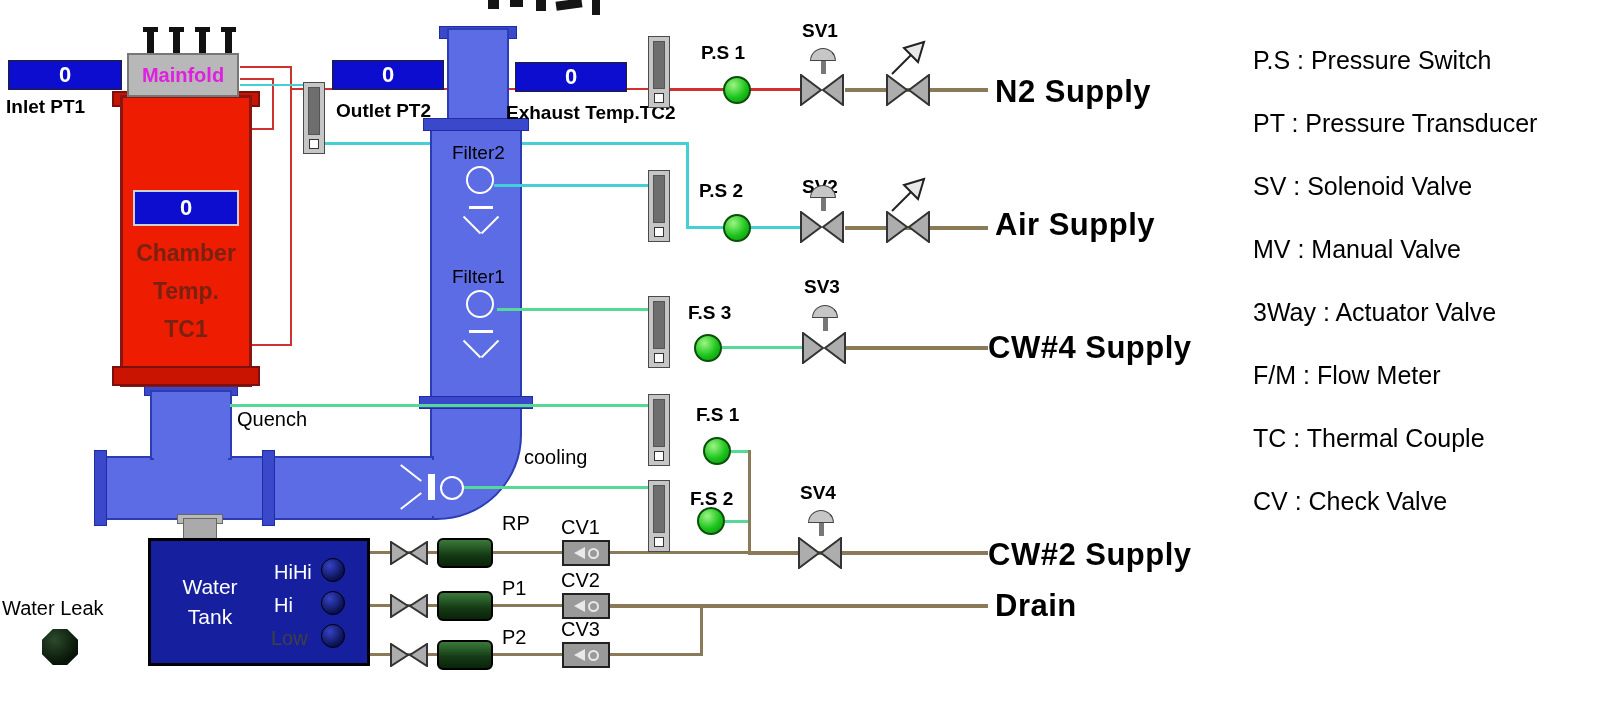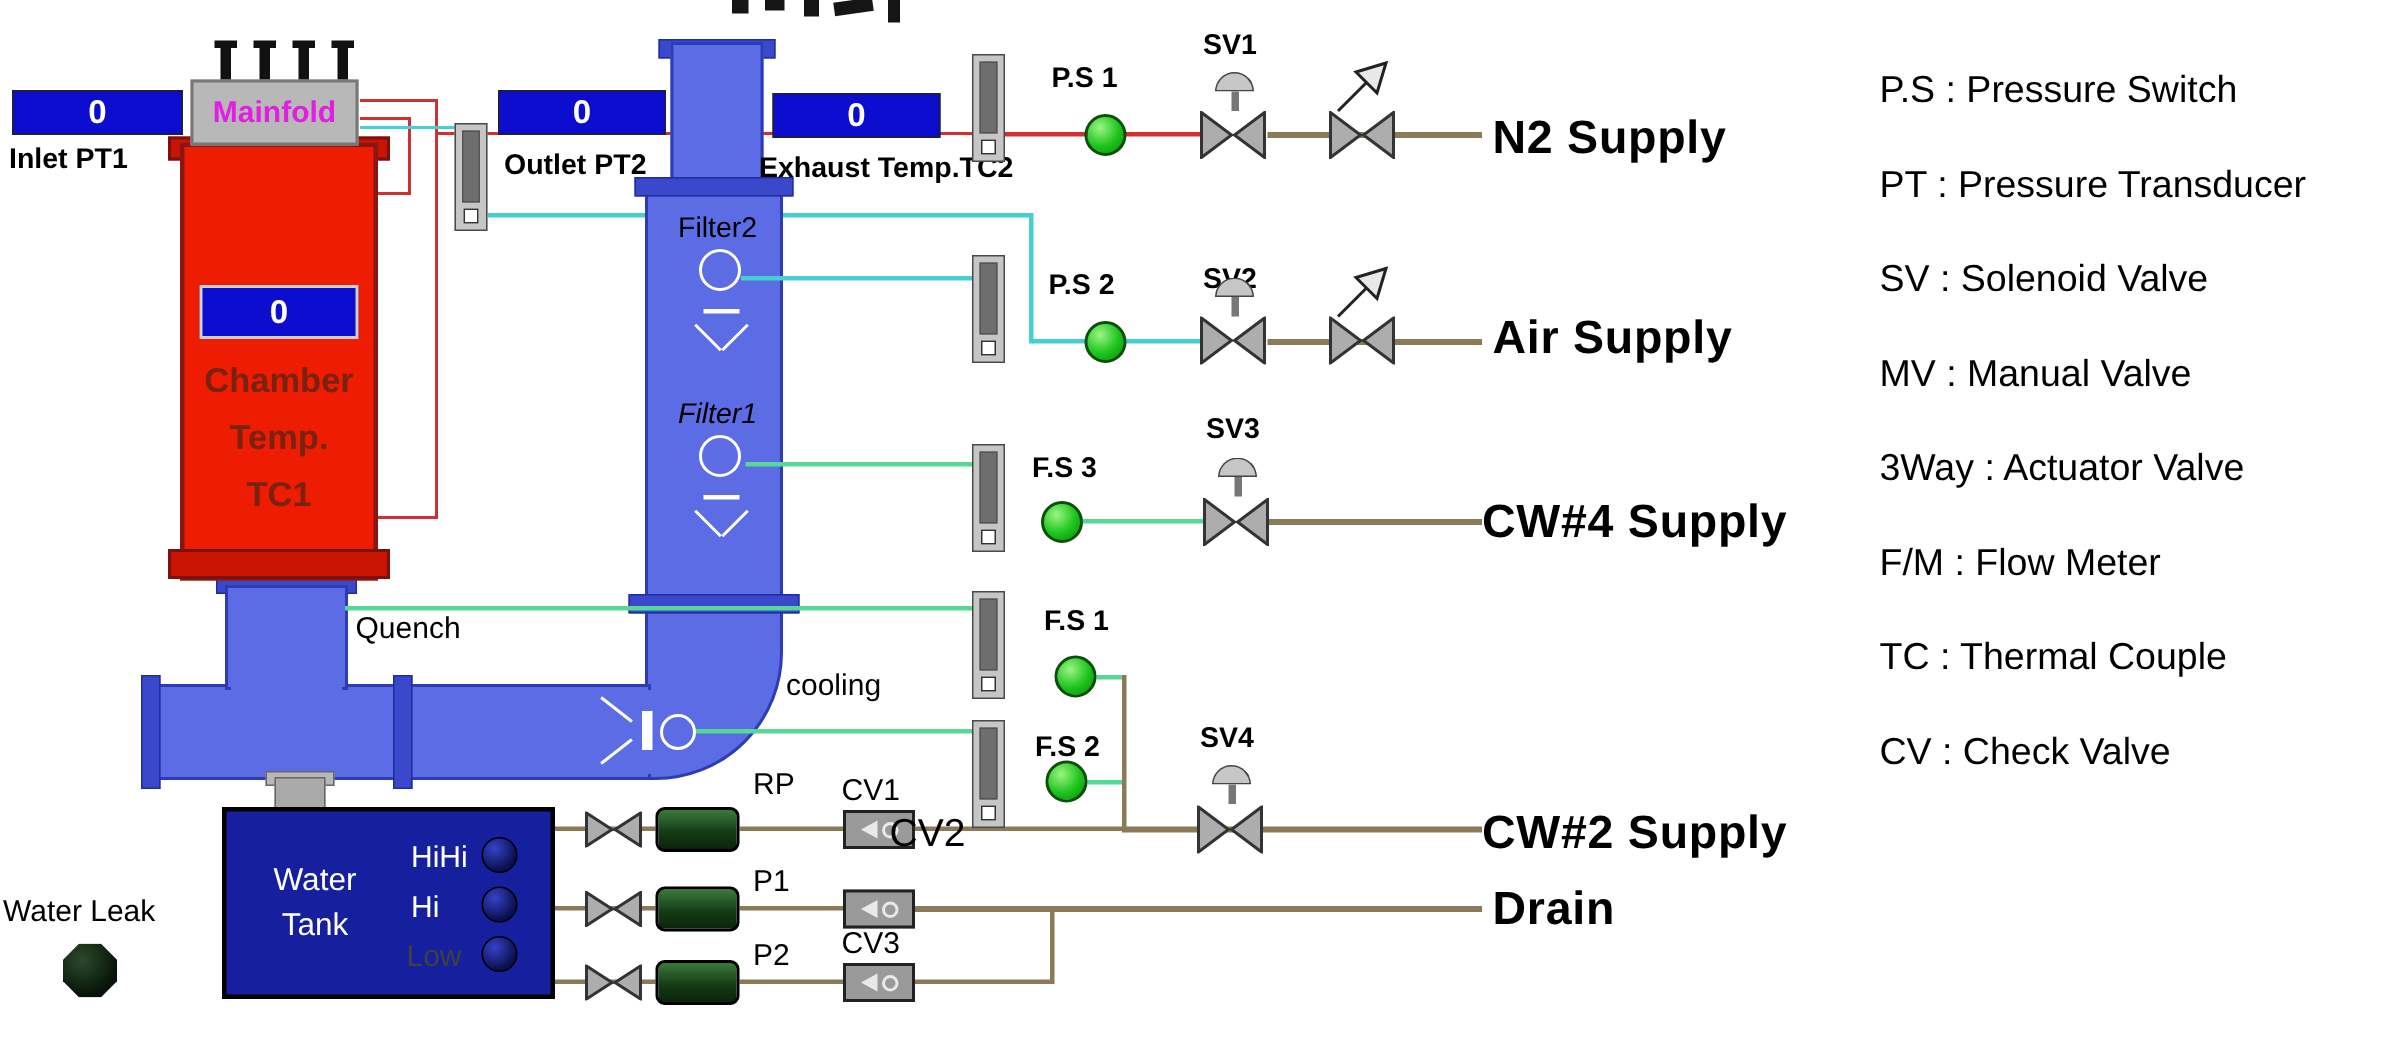--- a/index.html
+++ b/index.html
@@ -125,21 +125,21 @@
     <div class="sbar-inner"></div>
     <div class="sbar-dot"></div>
   </div>
 
   <div class="lbl" style="left:452px;top:142px;font-weight:400;color:#000;">Filter2</div>
   <div class="wcirc" style="left:466px;top:166px;"></div>
   <div class="wdash" style="left:469px;top:206px;width:24px;"></div>
   <div class="wdiag" style="left:460px;top:224px;transform:rotate(45deg);"></div>
   <div class="wdiag" style="left:478px;top:224px;transform:rotate(-45deg);"></div>
 
-  <div class="lbl" style="left:452px;top:266px;font-weight:400;color:#000;font-style:italic;">Filter1</div>
+  <div class="lbl" style="left:452px;top:266px;font-weight:400;color:#000;">Filter1</div>
   <div class="wcirc" style="left:466px;top:290px;"></div>
   <div class="wdash" style="left:469px;top:330px;width:24px;"></div>
   <div class="wdiag" style="left:460px;top:348px;transform:rotate(45deg);"></div>
   <div class="wdiag" style="left:478px;top:348px;transform:rotate(-45deg);"></div>
 
   <div class="wdiag" style="left:398px;top:472px;width:26px;transform:rotate(38deg);"></div>
   <div class="wdiag" style="left:398px;top:500px;width:26px;transform:rotate(-38deg);"></div>
   <div class="abs" style="left:428px;top:474px;width:7px;height:26px;background:#fff;"></div>
   <div class="wcirc" style="left:440px;top:476px;width:24px;height:24px;"></div>
 
@@ -252,21 +252,21 @@
   <div class="cvbox" style="left:562px;top:540px;">
       <div class="cv-tri"></div>
       <div class="cv-circ"></div>
     </div>
 
   <svg class="abs" style="left:390px;top:594px;" width="38" height="24">
       <path d="M1 1 L1 23 L18 12 Z M37 1 L37 23 L20 12 Z" fill="#adadad" stroke="#333" stroke-width="2"></path>
     </svg>
   <div class="pump" style="left:437px;top:591px;"></div>
   <div class="lbl" style="left:502px;top:577px;font-weight:400;font-size:20px;">P1</div>
-  <div class="lbl" style="left:561px;top:540px;font-weight:400;font-size:26px;margin-left:32px;">CV2</div>
+  <div class="lbl" style="left:561px;top:569px;font-weight:400;font-size:20px;">CV2</div>
   <div class="cvbox" style="left:562px;top:593px;">
       <div class="cv-tri"></div>
       <div class="cv-circ"></div>
     </div>
 
   <svg class="abs" style="left:390px;top:643px;" width="38" height="24">
       <path d="M1 1 L1 23 L18 12 Z M37 1 L37 23 L20 12 Z" fill="#adadad" stroke="#333" stroke-width="2"></path>
     </svg>
   <div class="pump" style="left:437px;top:640px;"></div>
   <div class="lbl" style="left:502px;top:626px;font-weight:400;font-size:20px;">P2</div>

